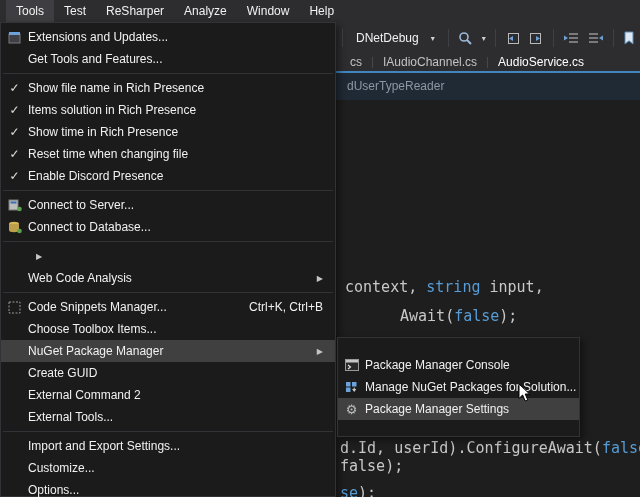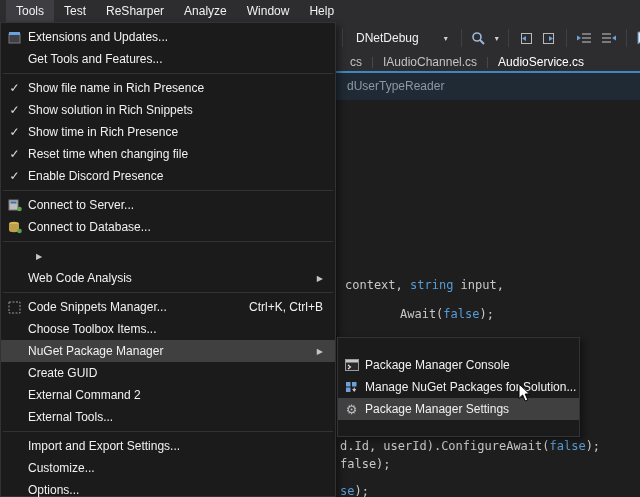--- a/index.html
+++ b/index.html
@@ -14,39 +14,39 @@
   .menubar { position:absolute; top:0; left:0; right:0; height:22px;
     background:#2d2d30; display:flex; padding-left:6px; z-index:5; }
   .mb-item { padding:0 10px; line-height:22px; color:#f1f1f1; cursor:default; }
   .mb-item.active { background:#3e3e42; }
 
   
   .toolbar { position:absolute; top:22px; left:0; right:0; height:32px;
     background:#2d2d30; display:flex; align-items:center; gap:9px;
     padding-left:342px; z-index:1; }
   .tool-sep { width:1px; height:18px; background:#3f3f46; flex:0 0 1px; }
-  .debug-target { display:flex; align-items:center; gap:25px; padding:2px 4px; }
+  .debug-target { display:flex; align-items:center; gap:12px; padding:2px 4px; }
   .caret { font-size:8px; color:#d0d0d0; }
   .tico { width:18px; height:18px; display:flex; align-items:center; justify-content:center; }
 
   
   .tabstrip { position:absolute; top:54px; left:0; right:0; height:17px;
     background:#2d2d30; display:flex; align-items:center; padding-left:340px; z-index:1; }
   .tab { padding:0 10px; line-height:17px; color:#c3c3c3; }
   .tab.active { color:#ffffff; }
   .tab-div { width:1px; height:11px; background:#46464c; }
   .bluebar { position:absolute; top:71px; left:0; right:0; height:2px; background:#4087c2; z-index:1; }
 
   
   .navstrip { position:absolute; top:73px; left:0; right:0; height:27px;
     background:#202a34; color:#8a97a4; line-height:27px; padding-left:347px; z-index:1; }
 
   
   .code { position:absolute; font-family:"DejaVu Sans Mono", monospace;
-    font-size:12px; color:#c8c8c8; white-space:pre; z-index:1; }
+    font-size:15px; color:#c8c8c8; white-space:pre; z-index:1; }
   .kw { color:#569cd6; }
 
   
   .ctxmenu { position:absolute; top:22px; left:0; width:336px; height:475px;
     background:#1b1b1c; border:1px solid #333337; padding-top:3px; z-index:10;
     box-shadow:3px 3px 7px rgba(0,0,0,.45); }
   .mi { display:flex; align-items:center; height:22px; padding-right:12px; cursor:default; }
   .mi .ic { flex:0 0 27px; text-align:center; display:flex; align-items:center; justify-content:center; }
   .mi .lbl { flex:1; color:#f1f1f1; white-space:nowrap; }
   .mi .shortcut { margin-left:18px; color:#f1f1f1; }
@@ -185,21 +185,21 @@
     </div>
 
     <div class="msep"></div>
 
     <div class="mi">
       <span class="ic checkmark">✓</span>
       <span class="lbl">Show file name in Rich Presence</span>
     </div>
     <div class="mi">
       <span class="ic checkmark">✓</span>
-      <span class="lbl">Show solution in Rich Snippets</span>
+      <span class="lbl">Items solution in Rich Presence</span>
     </div>
     <div class="mi">
       <span class="ic checkmark">✓</span>
       <span class="lbl">Show time in Rich Presence</span>
     </div>
     <div class="mi">
       <span class="ic checkmark">✓</span>
       <span class="lbl">Reset time when changing file</span>
     </div>
     <div class="mi">

